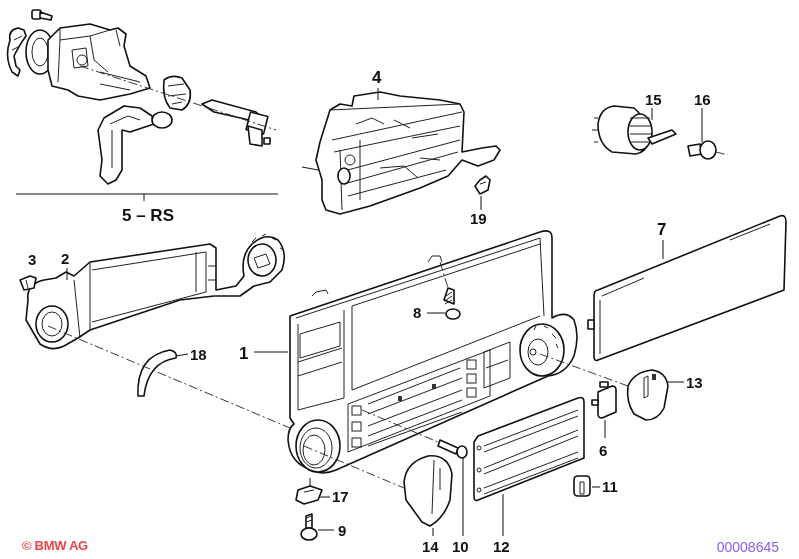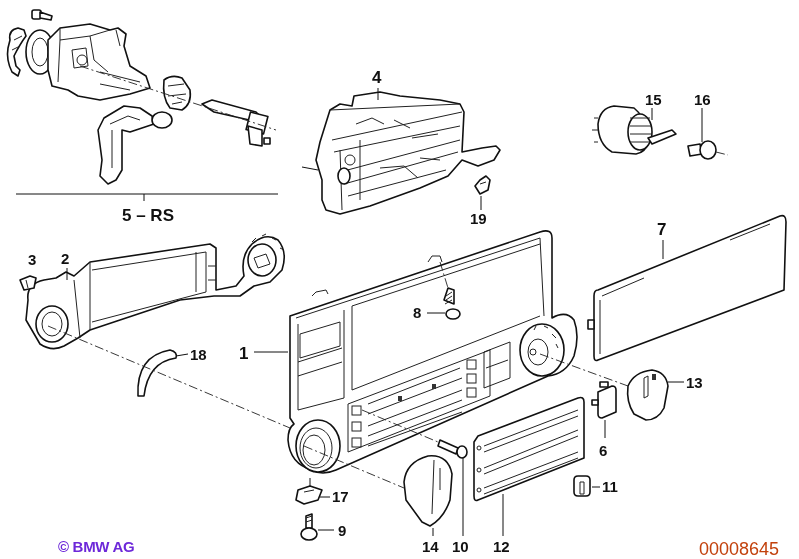--- a/index.html
+++ b/index.html
@@ -5,22 +5,22 @@
     html, body { margin: 0; padding: 0; background: #ffffff; }
     #stage { position: relative; width: 799px; height: 559px; overflow: hidden; background: #ffffff; font-family: "Liberation Sans", sans-serif; }
     svg#diagram { position: absolute; left: 0; top: 0; }
     .part { fill: #ffffff; stroke: #111111; stroke-width: 1.6; stroke-linejoin: round; }
     .detail { fill: none; stroke: #222222; stroke-width: 1; }
     .fill-dark { fill: #333333; stroke: none; }
     .leader { fill: none; stroke: #111111; stroke-width: 1; }
     .axis { fill: none; stroke: #222222; stroke-width: 0.9; stroke-dasharray: 9 3 2 3; }
     .callout { font-family: "Liberation Sans", sans-serif; font-weight: bold; font-size: 15px; fill: #111111; }
     .callout-big { font-family: "Liberation Sans", sans-serif; font-weight: bold; font-size: 17px; fill: #111111; }
-    .footer-left { position: absolute; left: 22px; top: 538px; font-size: 15px; font-weight: bold; color: #6d28d9; letter-spacing: -0.3px; margin-left: 36px; }
-    .footer-right { position: absolute; right: 20px; top: 539px; font-size: 18px; color: #c2410c; }
+    .footer-left { position: absolute; left: 22px; top: 538px; font-size: 13px; font-weight: bold; color: #ef4444; letter-spacing: -0.3px; }
+    .footer-right { position: absolute; right: 20px; top: 539px; font-size: 14px; color: #8b5cf6; }
   </style>
 </head>
 <body>
 
 <div id="stage">
 <svg id="diagram" width="799" height="559" viewBox="0 0 799 559" xmlns="http://www.w3.org/2000/svg">
 
   <g>
 
     <g>

